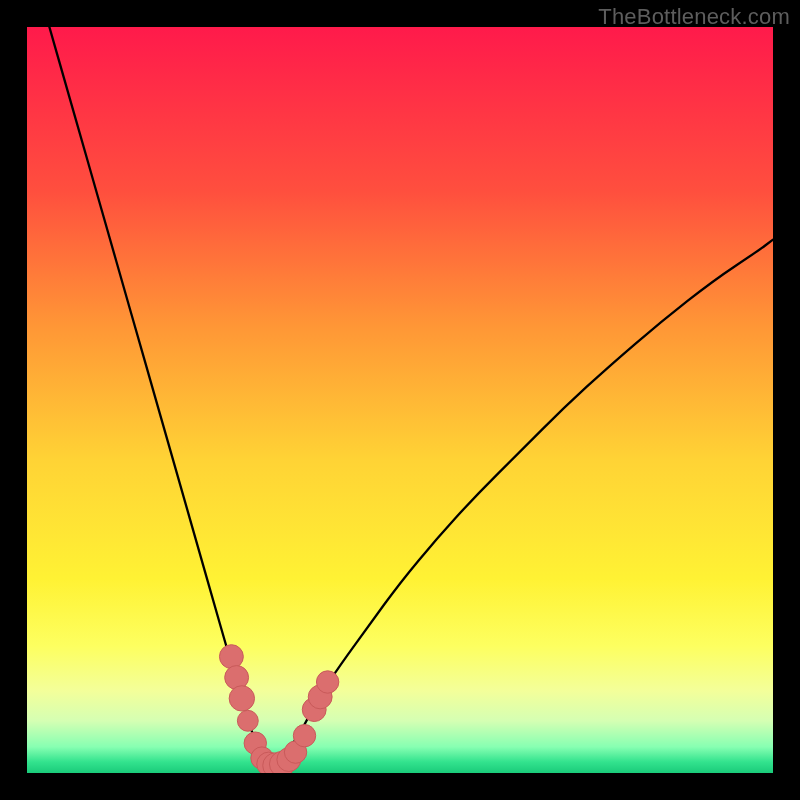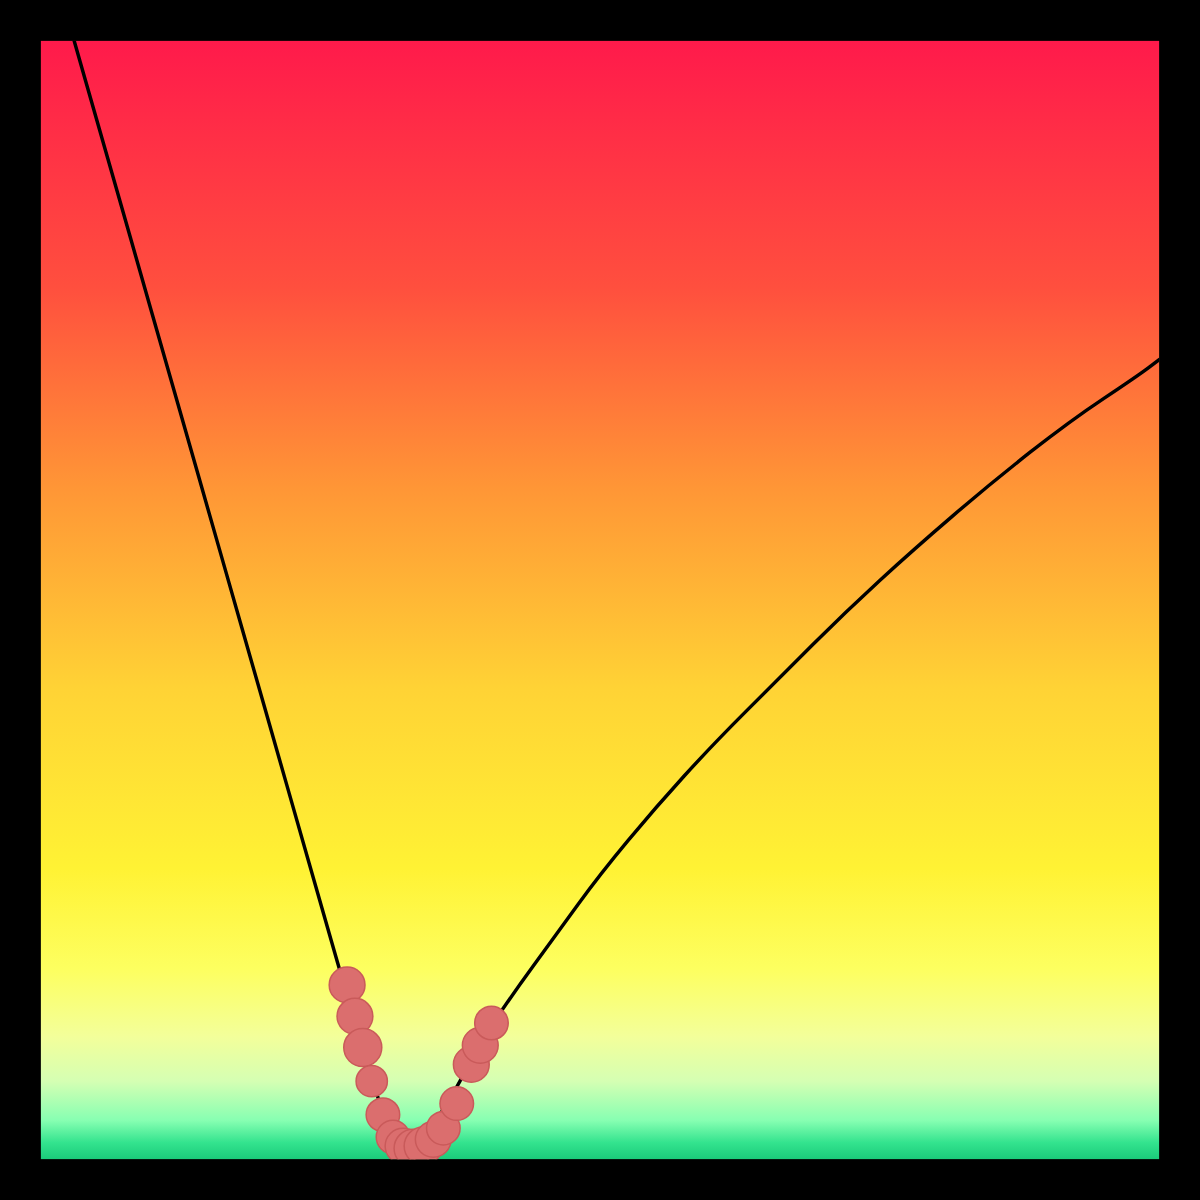--- a/index.html
+++ b/index.html
@@ -38,20 +38,21 @@
     font-family: Arial, Helvetica, sans-serif;
   }
   svg {
     display: block;
   }
 </style>
 </head>
 <body>
 
 <div class="frame">
+  <div class="watermark">TheBottleneck.com</div>
 
   <div class="plot">
     <svg id="chart-svg" width="746" height="746" viewBox="0 0 746 746">
       <defs>
         <linearGradient id="bg-grad" x1="0" y1="0" x2="0" y2="1">
             <stop offset="0.00%" stop-color="#ff1a4b"></stop>
             <stop offset="22.00%" stop-color="#ff4f3e"></stop>
             <stop offset="40.00%" stop-color="#ff9636"></stop>
             <stop offset="58.00%" stop-color="#ffd335"></stop>
             <stop offset="74.00%" stop-color="#fff234"></stop>

